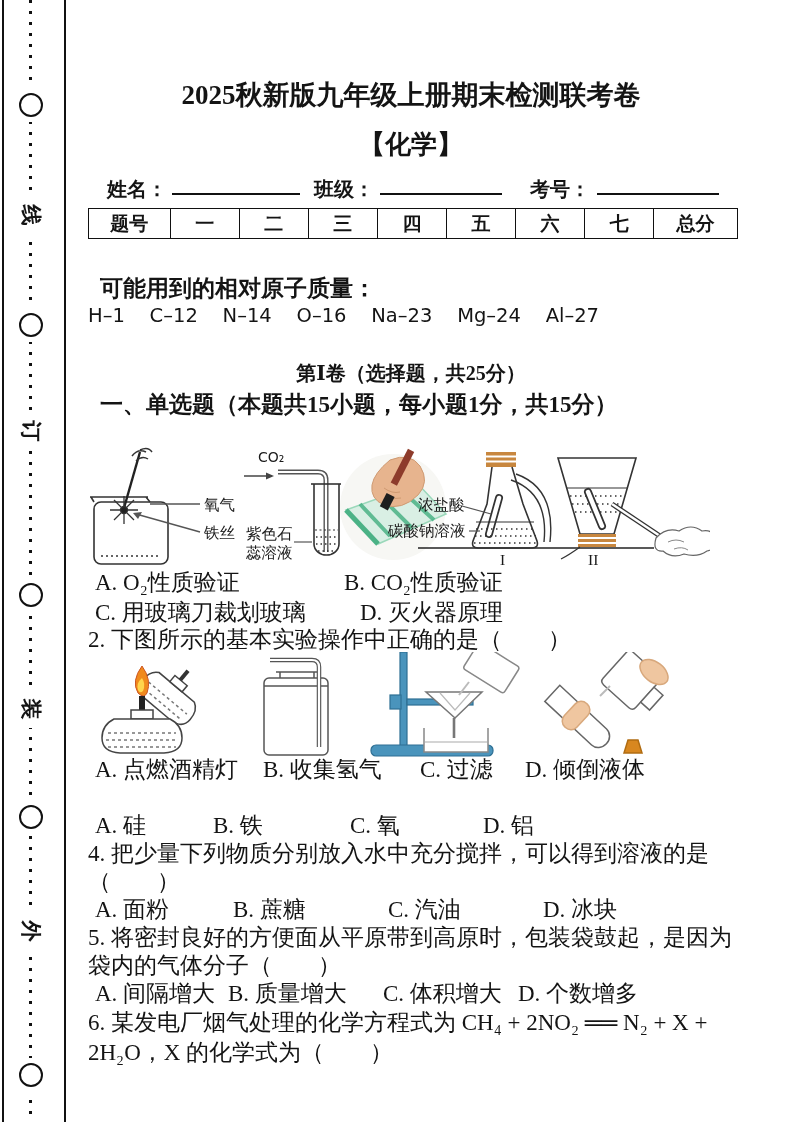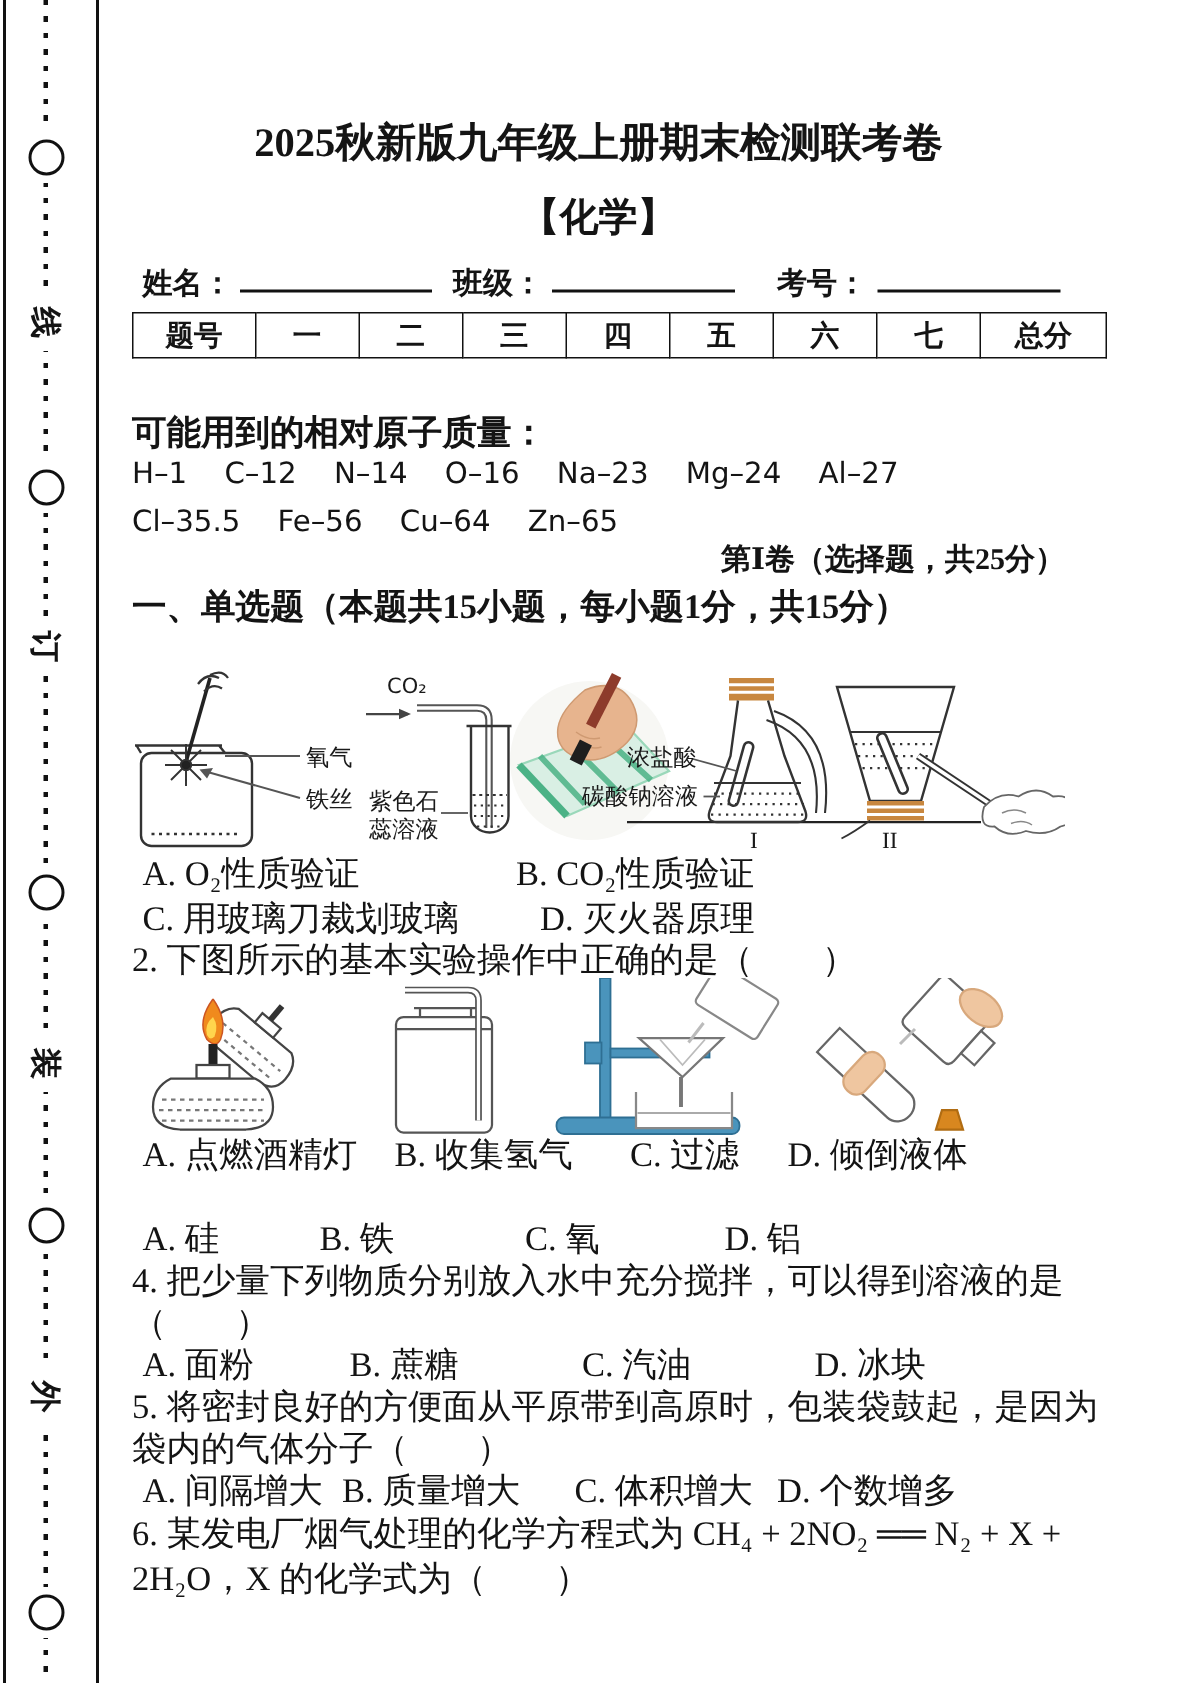--- a/index.html
+++ b/index.html
@@ -9,21 +9,21 @@
   .edge-line{position:absolute;left:2px;top:0;bottom:0;width:2px;background:#111;}
   .divider{position:absolute;left:64px;top:0;bottom:0;width:2px;background:#111;}
   .dotline{position:absolute;left:29px;top:0;bottom:0;width:3px;
            background-image:repeating-linear-gradient(180deg,#111 0 3.5px,transparent 3.5px 11px);}
   .strip-item{position:absolute;left:16px;width:29px;text-align:center;background:#fff;padding:5px 0;}
   .strip-char{font-size:21px;font-weight:bold;transform:rotate(90deg);}
   .strip-circle{height:20px;width:20px;border:2px solid #111;border-radius:50%;margin:0 auto;background:#fff;}
   
   .t{position:absolute;left:88px;width:622px;font-size:23px;line-height:26px;white-space:nowrap;}
   .center{text-align:center;}
-  .b{font-weight:bold;}
+  .b{font-weight:bold;margin-left:12px;}
   .sans{font-family:"DejaVu Sans","Liberation Sans",sans-serif;white-space:pre;}
   .blank{display:inline-block;border-bottom:2.2px solid #111;height:17px;vertical-align:-3px;}
   .opt{position:absolute;top:0;}
   
   table.score{position:absolute;left:88px;top:208px;width:650px;border-collapse:collapse;table-layout:fixed;}
   table.score td{border:1.6px solid #111;height:29px;text-align:center;font-size:19px;font-weight:bold;padding:0;}
   
   svg.fig{position:absolute;left:88px;}
   svg text{font-family:"Liberation Serif","DejaVu Serif",serif;font-size:15.5px;fill:#1a1a1a;}
   svg text.sanst{font-family:"DejaVu Sans",sans-serif;font-size:14px;}
@@ -99,23 +99,22 @@
       <td>五</td>
       <td>六</td>
       <td>七</td>
       <td>总分</td>
     </tr>
   </tbody>
     </table>
 
   <div class="t b" style="top:276px;">可能用到的相对原子质量：</div>
   <div class="t sans" style="top:303px;font-size:19.5px;">H–1    C–12    N–14    O–16    Na–23    Mg–24    Al–27</div>
-  <div class="t sans" style="top:335px;font-size:19.5px;">Cl–35.5    Fe–56    Cu–64    Zn–65</div>
-
-  <div class="t center b" style="top:360px;font-size:20px;text-align:right;">第Ⅰ卷（选择题，共25分）</div>
+
+  <div class="t center b" style="top:360px;font-size:20px;">第Ⅰ卷（选择题，共25分）</div>
   <div class="t b" style="top:392px;">一、单选题（本题共15小题，每小题1分，共15分）</div>
 
 
   <svg class="fig" style="top:446px;" width="622" height="122" viewBox="0 0 622 122">
 
     <g stroke="#333" fill="none" stroke-width="1.6">
       <path d="M2,51 H60 M6,56 L3,51 M58,51 L62,56"></path>
       <rect x="6" y="56" width="74" height="62" rx="7"></rect>
       <line x1="13" y1="110" x2="73" y2="110" stroke-dasharray="2 3"></line>
       <path d="M52,6 L36,62" stroke="#222" stroke-width="2.4"></path>

